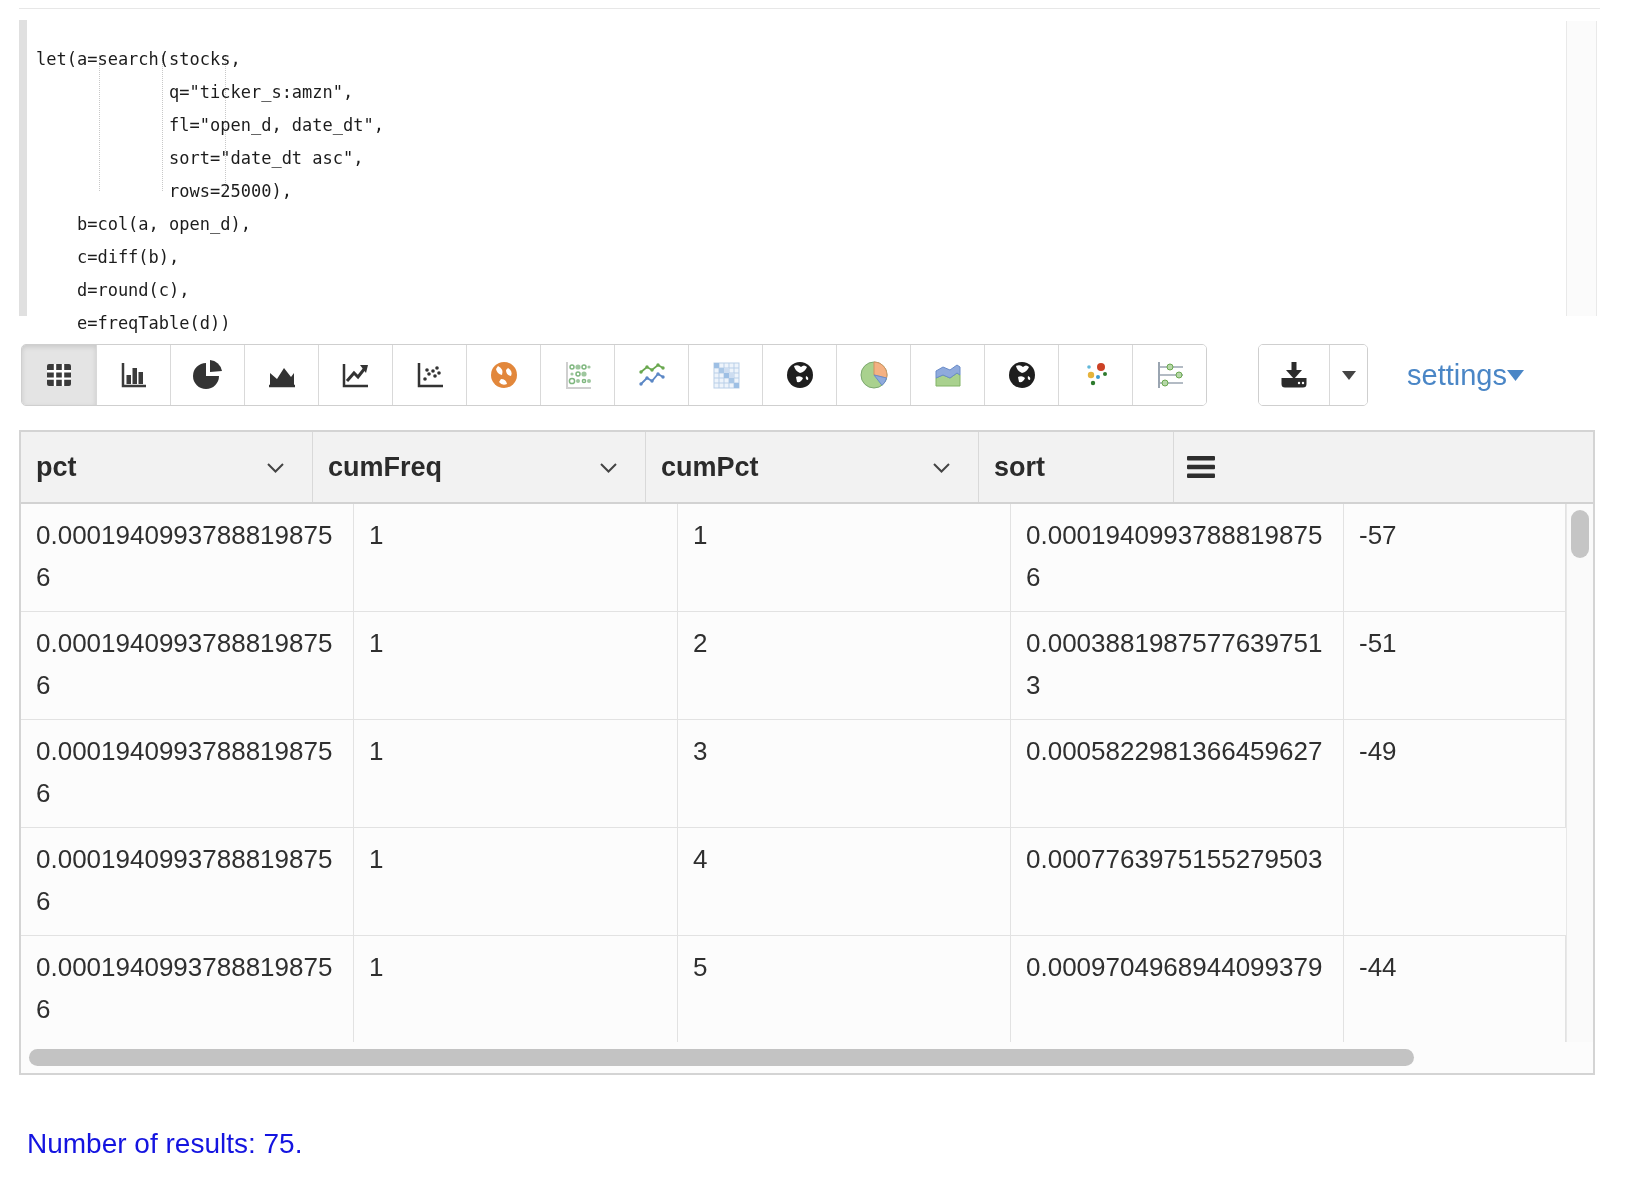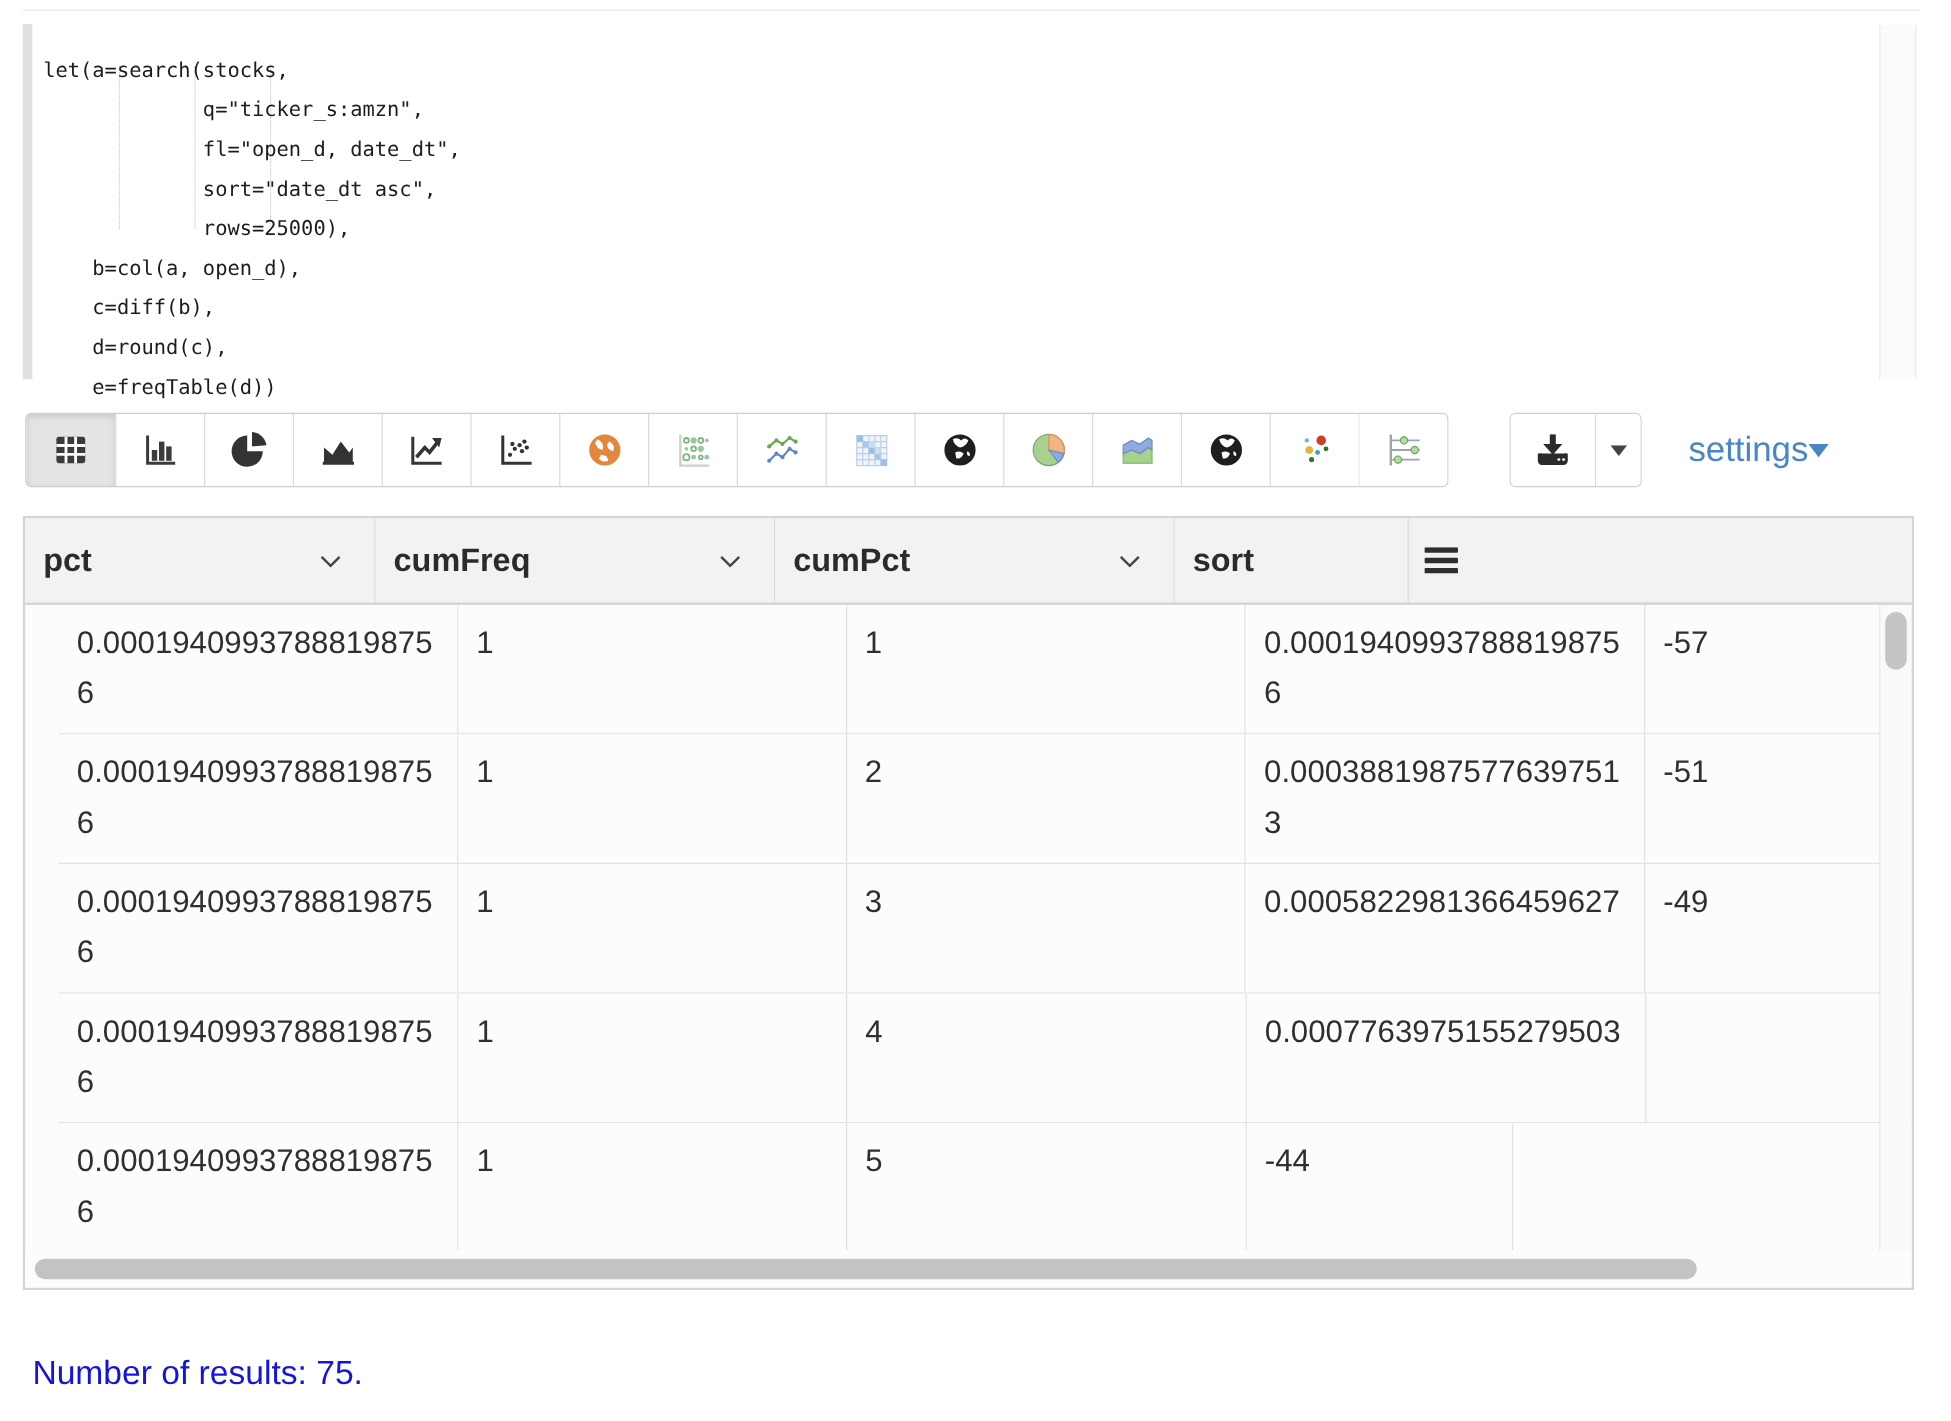--- a/index.html
+++ b/index.html
@@ -61,21 +61,21 @@
   #grid-header { display:flex; height:72px; background:#f2f2f2; border-bottom:2px solid #d2d2d2; }
   .hcell {
     position:relative; display:flex; align-items:center;
     padding-left:15px; font-size:27px; font-weight:bold; color:#2b2b2b;
     border-right:1px solid #d9d9d9; background:#f2f2f2;
   }
   .hcell .chev { position:absolute; right:28px; top:31px; }
   .h-pct{width:292px} .h-count{width:324px} .h-cumfreq{width:333px} .h-cumpct{width:333px}
   .h-value{width:194px; border-right:none;}
   .h-menu{width:55px; border-left:1px solid #d9d9d9; border-right:none; display:flex; align-items:center; justify-content:center; padding-left:0; cursor:pointer;}
-  #grid-body { position:relative; height:538px; overflow:hidden;padding-left:28px; }
+  #grid-body { position:relative; height:538px; overflow:hidden; }
   .trow { display:flex; height:108px; border-bottom:1px solid #e2e2e2; background:#fcfcfc; }
   .tcell {
     padding:10px 12px 0 15px; font-size:26px; line-height:42px; color:#2f2f2f;
     border-right:1px solid #e2e2e2; word-break:break-all; overflow:hidden;
   }
   .c-pct{width:333px} .c-count{width:324px} .c-cumfreq{width:333px} .c-cumpct{width:333px}
   .c-value{width:222px}
   .v-track {
     position:absolute; right:0; top:0; width:27px; height:538px;
     background:#fafafa; border-left:1px solid #e8e8e8;
@@ -421,20 +421,21 @@
         <div class="tcell c-pct">0.00019409937888198756</div>
         <div class="tcell c-count">1</div>
         <div class="tcell c-cumfreq">4</div>
         <div class="tcell c-cumpct">0.0007763975155279503</div>
       </div>
 
       <div class="trow">
         <div class="tcell c-pct">0.00019409937888198756</div>
         <div class="tcell c-count">1</div>
         <div class="tcell c-cumfreq">5</div>
+        <div class="tcell c-cumpct">0.0009704968944099379</div>
         <div class="tcell c-value">-44</div>
       </div>
 
       <div class="v-track">
         <div class="v-thumb"></div>
       </div>
     </div>
 
     <div id="hscroll">
       <div class="h-thumb"></div>

